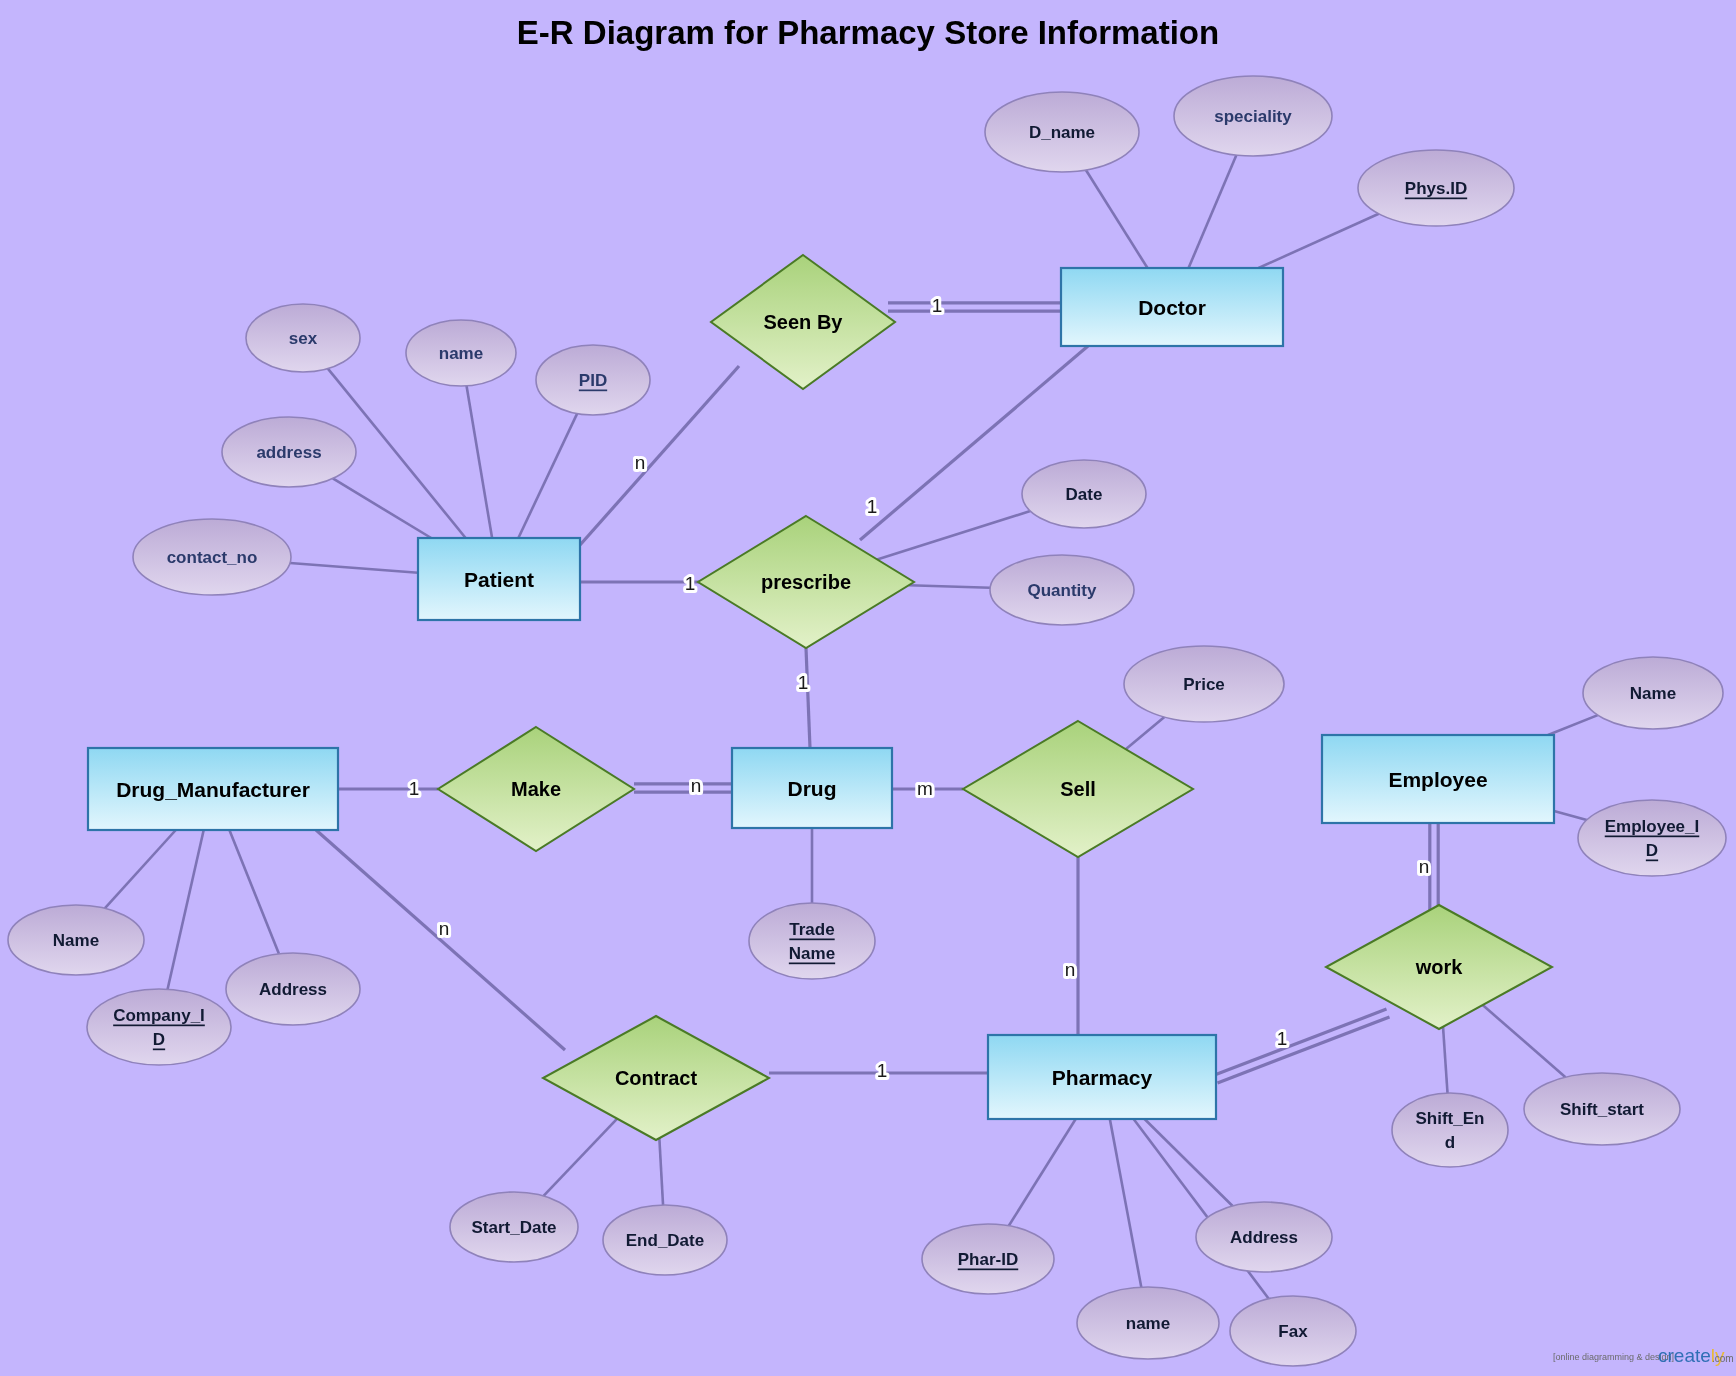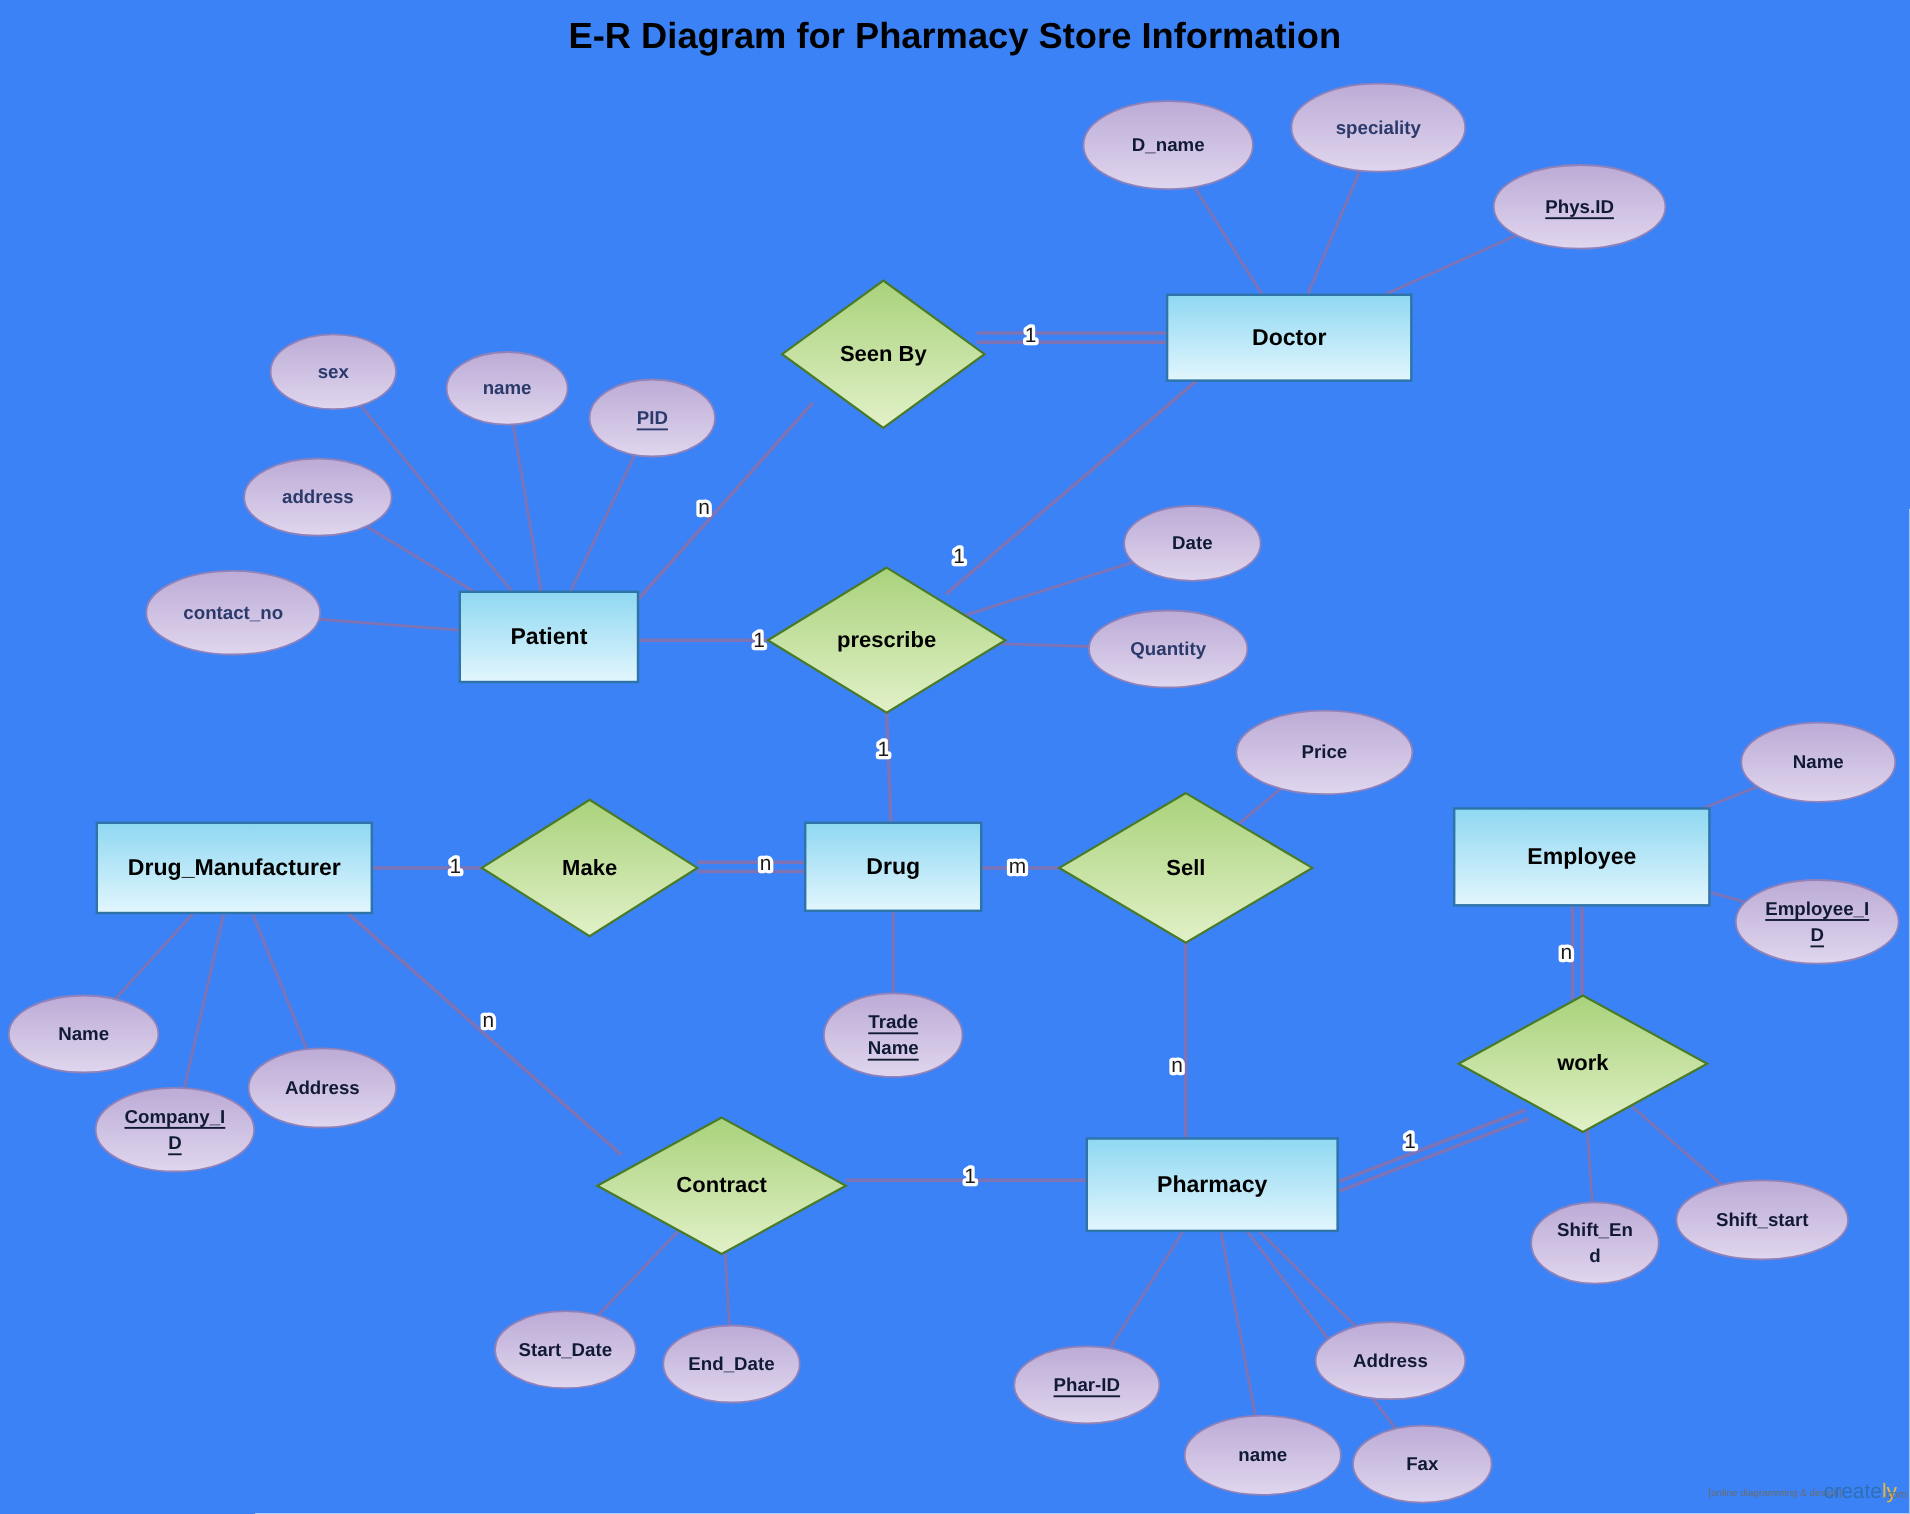--- a/index.html
+++ b/index.html
@@ -7,21 +7,21 @@
     padding: 0;
     background: #ffffff;
   }
   body {
     font-family: "Liberation Sans", sans-serif;
   }
   #canvas {
     position: relative;
     width: 1736px;
     height: 1376px;
-    background: #3b82f6;
+    background: #c4b5fd;
     overflow: hidden;
   }
   #diagram-svg {
     position: absolute;
     left: 0;
     top: 0;
     width: 1736px;
     height: 1376px;
   }
   .title-text {

